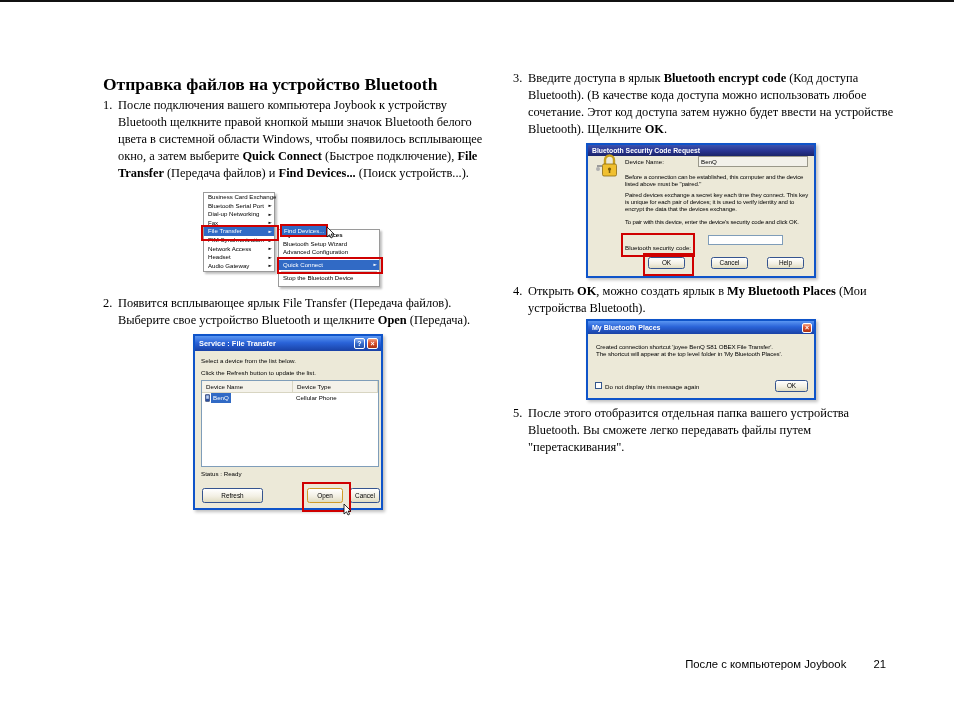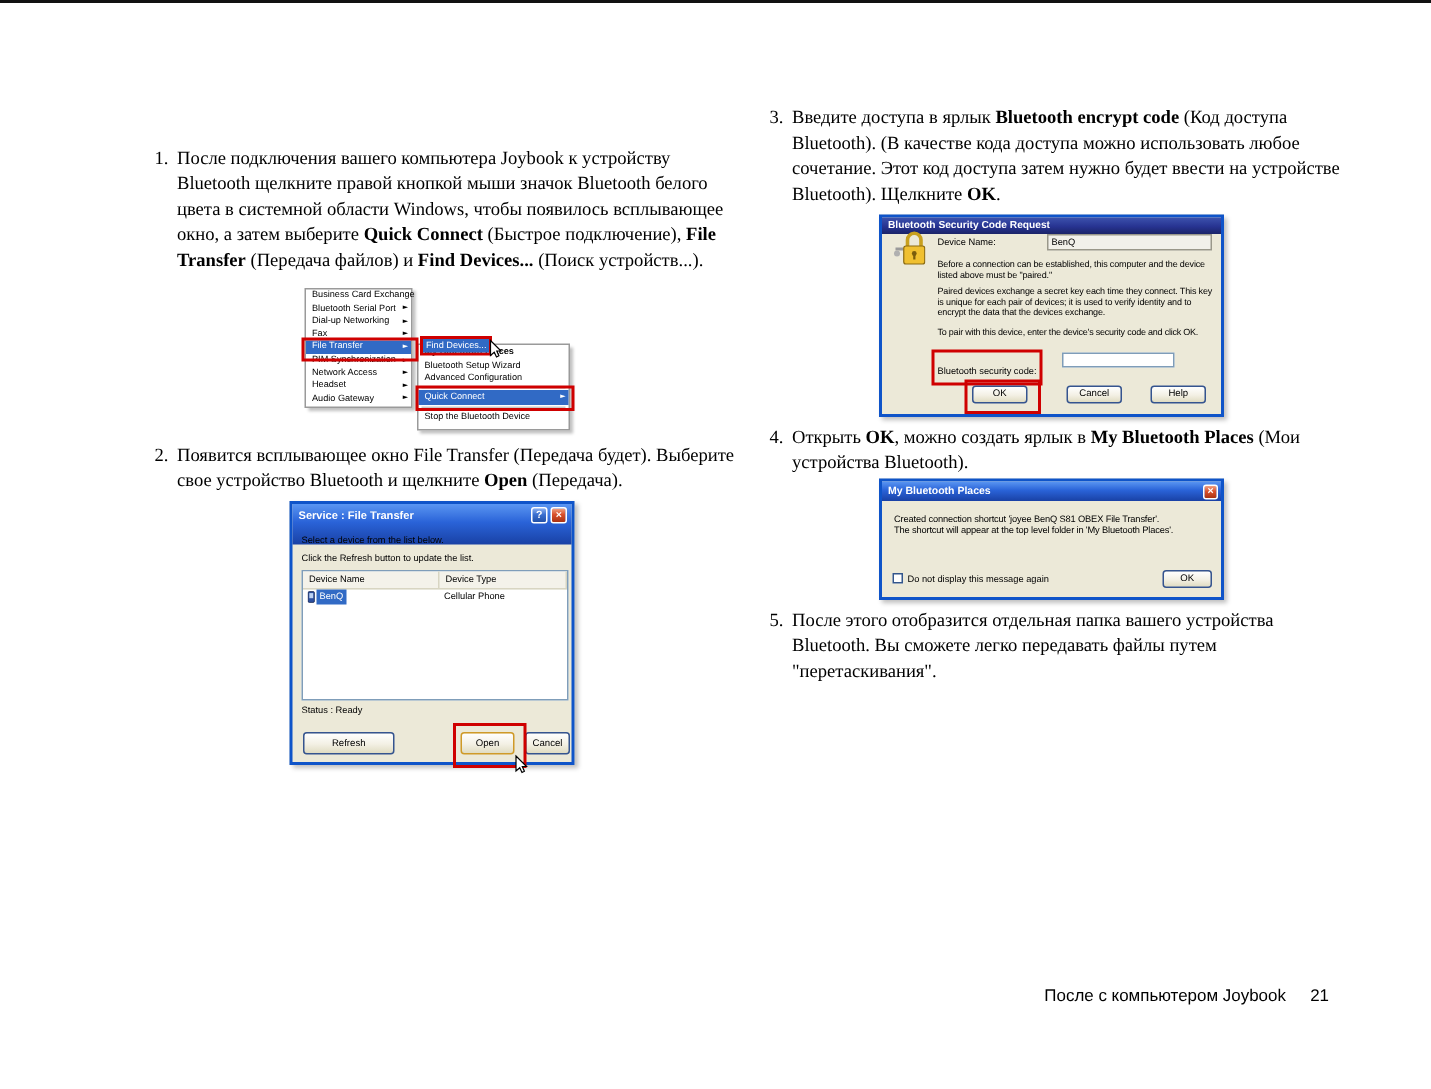--- a/index.html
+++ b/index.html
@@ -22,21 +22,21 @@
   .mi{height:8.6px;line-height:8.8px;padding-left:4px;font-size:6.1px;white-space:nowrap;position:relative;}
   .mi .arr{position:absolute;right:2px;top:0.6px;font-size:4.6px;line-height:8px;font-family:"DejaVu Sans",sans-serif;}
   .mi.bold{font-weight:bold;height:9.5px;line-height:9.5px;}
   .hl{background:#316ac5;color:#fff;}
   .msep{height:1px;background:#c8c8c8;margin:1px 2px;}
   .redframe{position:absolute;border:2px solid #cf0000;pointer-events:none;z-index:6;}
 
   
   .xpwin{position:absolute;background:#ece9d8;border:2px solid #0f54c9;
          font-family:"Liberation Sans",sans-serif;box-shadow:2px 2px 3px rgba(0,0,0,.25);}
-  .tb{height:27px;background:linear-gradient(180deg,#5a96f2 0%,#2a63d8 45%,#1941a5 100%);
+  .tb{height:15px;background:linear-gradient(180deg,#5a96f2 0%,#2a63d8 45%,#1941a5 100%);
       color:#fff;font-weight:bold;font-size:7.4px;line-height:15px;padding:0 4px;position:relative;}
   .tb.dark{height:11px;line-height:11px;font-size:6.8px;
       background:linear-gradient(180deg,#3c52ad 0%,#273391 55%,#1b2468 100%);}
   .tbbtn{position:absolute;width:11px;height:11px;top:2px;border:1px solid #fff;border-radius:2px;
          color:#fff;font-size:7px;line-height:9px;text-align:center;font-weight:bold;box-sizing:border-box;}
   .btn-close{background:linear-gradient(#efa183,#d9502c 45%,#aa3212);}
   .btn-help{background:linear-gradient(#8cb0ef,#3a6fd0 45%,#2250a8);}
   .xpbtn{position:absolute;background:linear-gradient(#ffffff,#f3f0e4 55%,#e0dcc2);
          border:1px solid #35548f;border-radius:2.5px;font-size:6.4px;text-align:center;
          color:#000;box-sizing:border-box;font-family:"Liberation Sans",sans-serif;}
@@ -49,20 +49,21 @@
   .sunken{position:absolute;background:#f2f1ea;border:1px solid #9a988a;box-sizing:border-box;
           font-size:6.2px;line-height:9px;padding-left:2px;}
   .input{position:absolute;background:#fff;border:1px solid #7f9db9;box-sizing:border-box;}
   .cb{position:absolute;width:7px;height:7px;background:#fff;border:1px solid #33568c;box-sizing:border-box;}
 </style>
 </head>
 <body>
 
 <div class="page">
 
+  <div class="abs doc-title" style="left:103px;top:72px;">Отправка файлов на устройство Bluetooth</div>
 
   <div class="abs step" style="left:103px;top:95px;width:380px;">
     <span class="num">1.</span>
     <div class="stext"><span>После подключения вашего компьютера Joybook к устройству Bluetooth щелкните правой кнопкой мыши значок Bluetooth белого цвета в системной области Windows, чтобы появилось всплывающее окно, а затем выберите </span><b>Quick Connect</b><span> (Быстрое подключение), </span><b>File Transfer</b><span> (Передача файлов) и </span><b>Find Devices...</b><span> (Поиск устройств...).</span></div>
   </div>
 
   <div class="abs" style="left:200px;top:190px;width:180px;height:96px;">
 
     <div class="menu-panel" style="left:3px;top:0;width:70px;height:78px;z-index:2;">
       <div class="mi"><span>Business Card Exchange</span></div>
@@ -93,21 +94,21 @@
     <div class="redframe" style="left:1px;top:33px;width:74px;height:11.5px;"></div>
     <div class="redframe" style="left:76.5px;top:64.5px;width:102px;height:13px;"></div>
 
     <svg class="abs" style="left:126px;top:34px;z-index:10;" width="9" height="13" viewBox="0 0 9 13">
       <path d="M1,1 L1,11 L3.5,8.8 L5,12 L6.6,11.2 L5.2,8 L8,8 Z" fill="#fff" stroke="#000" stroke-width="0.8"></path>
     </svg>
   </div>
 
   <div class="abs step" style="left:103px;top:293px;width:388px;">
     <span class="num">2.</span>
-    <div class="stext"><span>Появится всплывающее окно File Transfer (Передача будет). Выберите свое устройство Bluetooth и щелкните </span><b>Open</b><span> (Передача).</span></div>
+    <div class="stext"><span>Появится всплывающее ярлык File Transfer (Передача файлов). Выберите свое устройство Bluetooth и щелкните </span><b>Open</b><span> (Передача).</span></div>
   </div>
 
   <div class="xpwin" style="left:193px;top:332px;width:190px;height:176px;box-sizing:border-box;">
     <div class="tb">
       <span>Service : File Transfer</span>
       <span class="tbbtn btn-help" style="right:16px;">?</span>
       <span class="tbbtn btn-close" style="right:3px;">×</span>
     </div>
     <div class="dt" style="left:6px;top:21px;">Select a device from the list below.</div>
     <div class="dt" style="left:6px;top:33px;">Click the Refresh button to update the list.</div>
@@ -193,16 +194,16 @@
     <div class="xpbtn" style="left:187px;top:59px;width:33px;height:12px;line-height:10px;">OK</div>
   </div>
 
   <div class="abs step" style="left:513px;top:403px;width:388px;">
     <span class="num">5.</span>
     <div class="stext"><span>После этого отобразится отдельная папка вашего устройства Bluetooth. Вы сможете легко передавать файлы путем "перетаскивания".</span></div>
   </div>
 
   <div class="abs footer" style="left:0;right:68px;top:656px;">
     <span>После с компьютером Joybook</span>
-    <span style="margin-left:13px;">21</span>
+    <span style="margin-left:24px;">21</span>
   </div>
 
 </div>
 
 </body></html>

